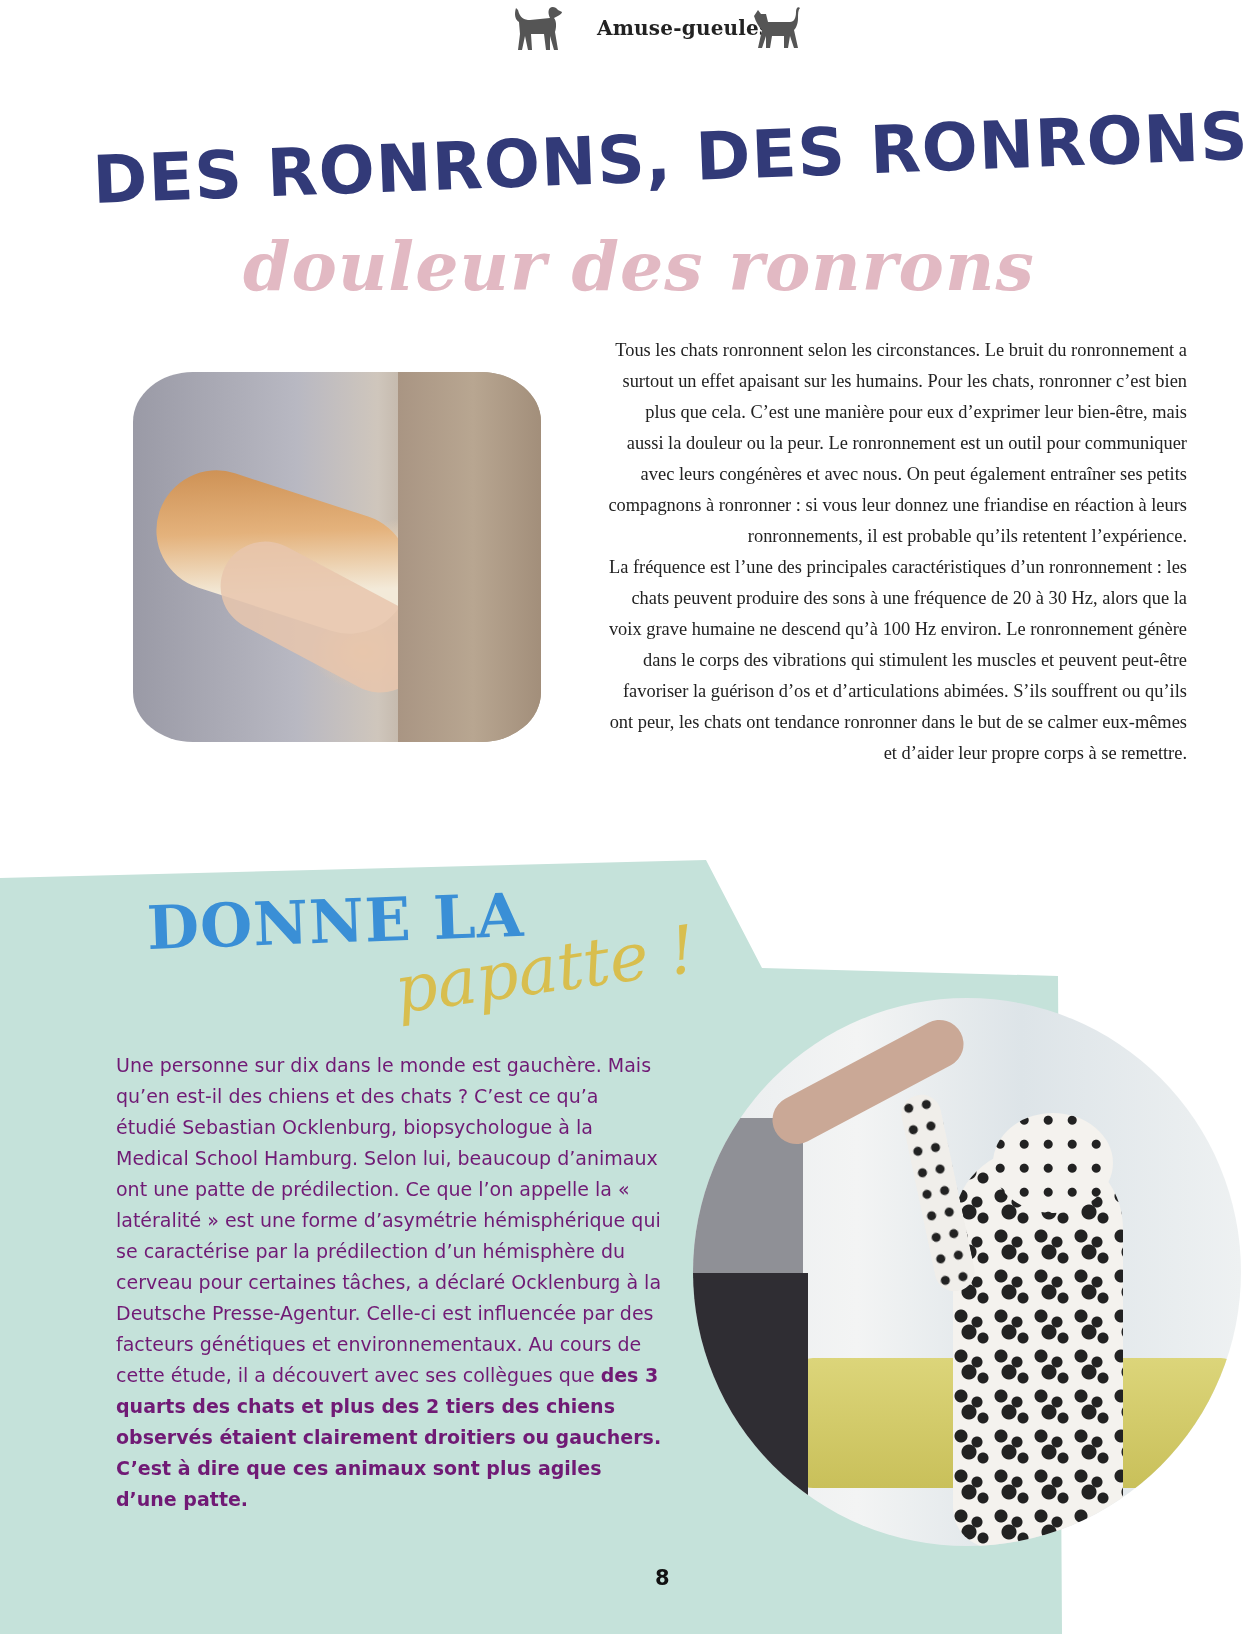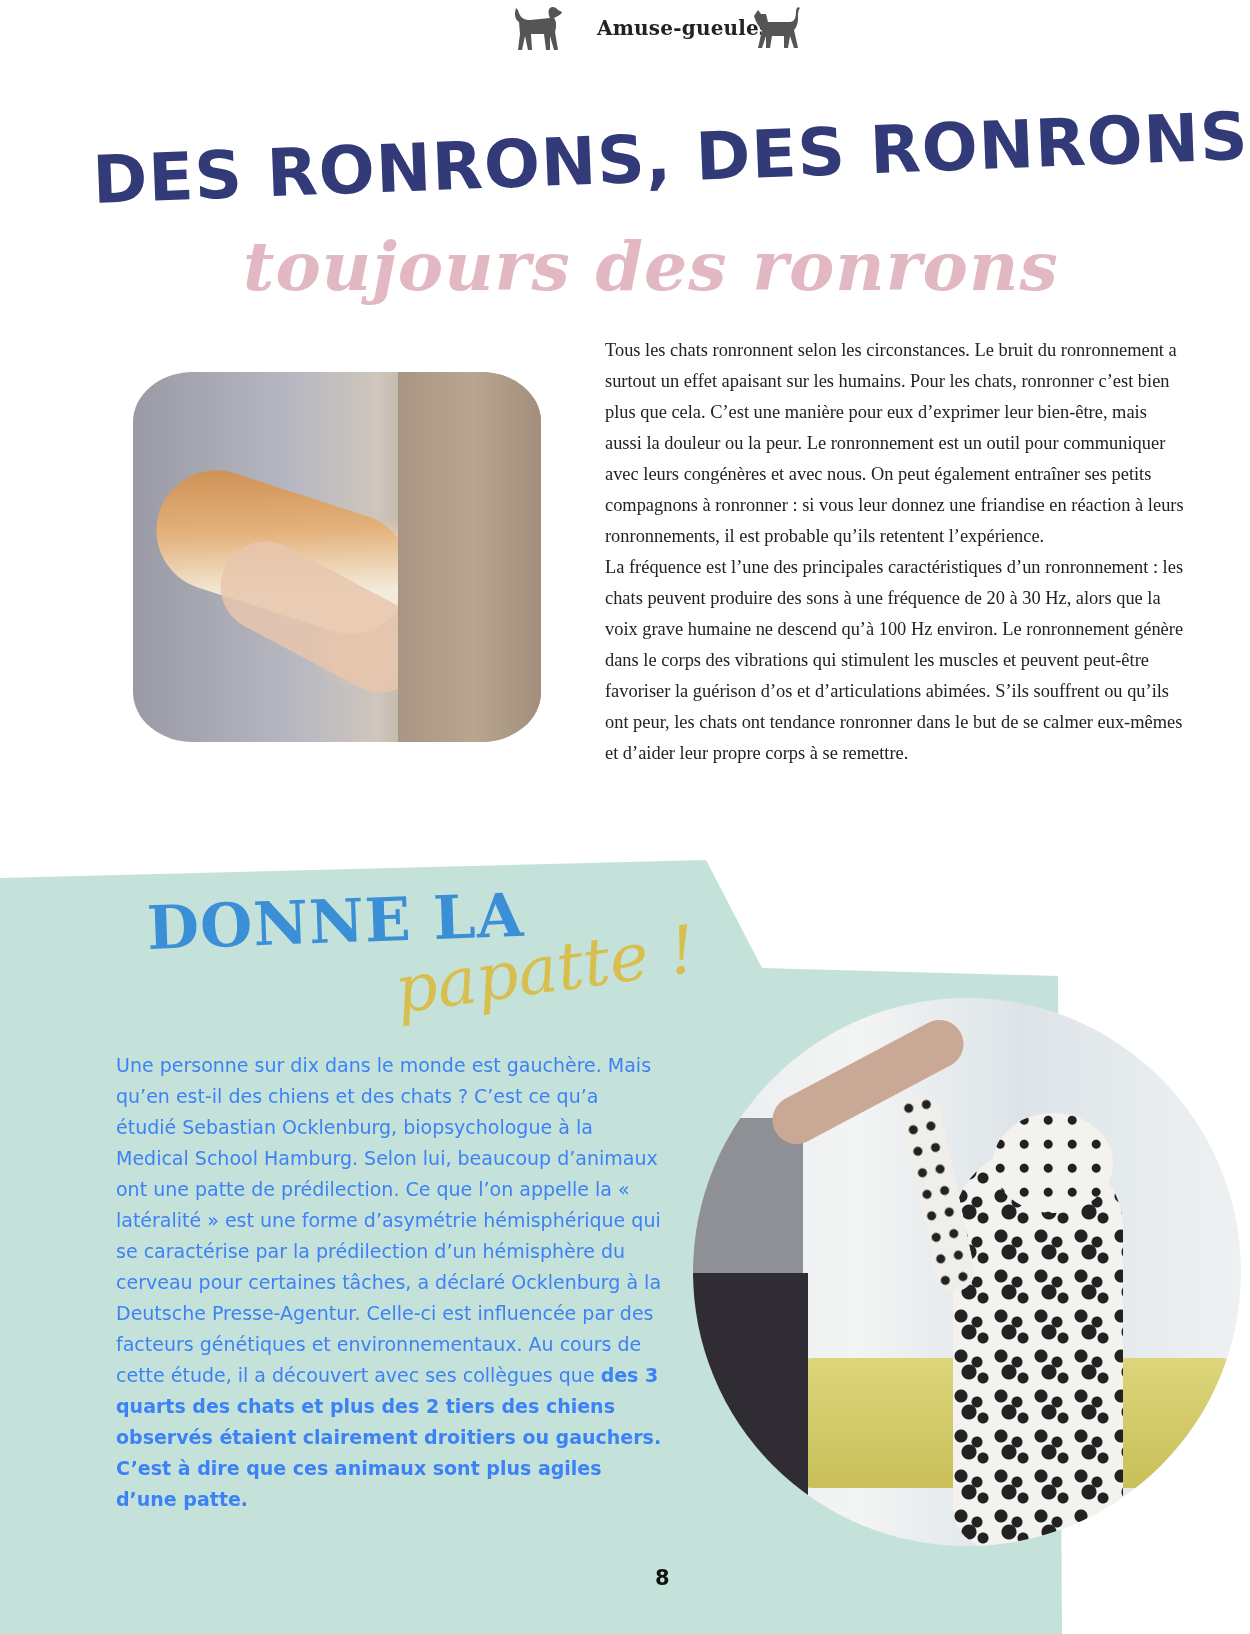--- a/index.html
+++ b/index.html
@@ -17,28 +17,28 @@
       radial-gradient(ellipse 80px 60px at 205px 180px, #d89a58 0%, #c98a4c 40%, transparent 70%),
       radial-gradient(ellipse 110px 70px at 290px 200px, #f1e6d8 0%, #e3d0b8 50%, transparent 80%),
       radial-gradient(ellipse 70px 50px at 230px 280px, #e8c7a6 0%, transparent 75%),
       linear-gradient(90deg, #9a9aa6 0%, #b8b8c2 40%, #cfc6bc 60%, #b3a493 75%, #a89684 100%);
   }
   .photo-cat .arm { position:absolute; left:265px; top:0; width:150px; height:370px; background:linear-gradient(90deg,#a99583,#b8a691 50%,#a08c78); }
   .photo-cat .hand { position:absolute; left:80px; top:200px; width:220px; height:90px; border-radius:45px; background:#e7c6ad; transform:rotate(28deg); opacity:.85; }
   .photo-cat .catbody { position:absolute; left:20px; top:120px; width:260px; height:120px; border-radius:60px; background:linear-gradient(160deg,#c98a4c,#e4b27c 40%,#f3ead9 70%); transform:rotate(18deg); }
 
   .body1 { position:absolute; left:605px; top:335px; width:582px; font-family:"Liberation Serif", serif; font-size:18.4px; line-height:31px; color:#222; }
-  .body1 p { margin:0; }
+  .body1 p { margin:0;text-align:right; }
 
   .mint { position:absolute; left:0; top:0; width:1250px; height:1634px; }
 
   .title3 { position:absolute; left:148px; top:898px; font-family:"DejaVu Serif", serif; font-weight:bold; font-size:60px; color:#3a8fd6; letter-spacing:1px; transform:rotate(-2deg); transform-origin:left bottom; white-space:nowrap; line-height:1; }
   .title4 { position:absolute; left:400px; top:958px; font-family:"DejaVu Serif", serif; font-style:italic; font-size:66px; color:#d8be4e; transform:rotate(-8deg); transform-origin:left bottom; white-space:nowrap; line-height:1; }
 
-  .body2 { position:absolute; left:116px; top:1050px; width:548px; font-family:"DejaVu Sans", sans-serif; font-size:19px; line-height:31px; color:#3b82f6; }
+  .body2 { position:absolute; left:116px; top:1050px; width:548px; font-family:"DejaVu Sans", sans-serif; font-size:19px; line-height:31px; color:#701a75; }
   .body2 b { font-weight:bold; }
 
   .photo-dog { position:absolute; left:693px; top:998px; width:548px; height:548px; border-radius:50%; overflow:hidden;
     background: linear-gradient(90deg,#e9ecee 0%,#f3f4f4 30%,#dde4e8 60%,#eef1f2 100%); }
   .photo-dog .shirt { position:absolute; left:0; top:120px; width:110px; height:160px; background:#8f9096; }
   .photo-dog .pants { position:absolute; left:0; top:275px; width:115px; height:280px; background:#2f2d33; }
   .photo-dog .sofa { position:absolute; left:100px; top:360px; width:448px; height:130px; background:linear-gradient(180deg,#dcd57a,#c9c05a); border-radius:20px; }
   .photo-dog .dogbody { position:absolute; left:260px; top:150px; width:170px; height:400px; border-radius:80px 80px 40px 40px; background:#f4f2ee;
     background-image: radial-gradient(circle at 20% 20%, #222 6px, transparent 7px), radial-gradient(circle at 60% 35%, #222 5px, transparent 6px), radial-gradient(circle at 40% 60%, #222 7px, transparent 8px), radial-gradient(circle at 75% 75%, #222 5px, transparent 6px);
     background-size: 40px 40px; }
@@ -61,21 +61,21 @@
   <svg class="dog" viewBox="0 0 54 48">
     <path d="M6 4 C4 10 5 16 9 18 L10 30 L8 46 L12 46 L15 32 L18 46 L22 46 L21 30 L34 30 L36 46 L40 46 L40 32 L44 46 L48 46 L45 28 C47 22 46 16 44 14 C48 12 52 10 52 8 L48 6 C46 3 42 2 40 4 C38 6 38 10 40 14 L20 16 C14 16 10 14 8 6 Z" fill="#555"></path>
   </svg>
   <span class="section">Amuse-gueules</span>
   <svg class="cat" viewBox="0 0 52 48">
     <path d="M2 12 L6 6 L9 10 L14 10 L16 18 L38 18 C42 18 44 14 44 8 C44 4 46 2 48 4 C46 6 46 10 46 14 C46 20 44 24 42 26 L46 44 L42 44 L38 32 L36 44 L32 44 L32 32 L20 32 L18 44 L14 44 L14 32 L10 44 L6 44 L10 26 C6 22 4 18 2 12 Z" fill="#555"></path>
   </svg>
 </div>
 
 <div class="title1">DES RONRONS, DES RONRONS</div>
-<div class="title2">toujours des ronrons</div>
+<div class="title2">douleur des ronrons</div>
 
 <div class="photo-cat">
   <div class="catbody"></div>
   <div class="hand"></div>
   <div class="arm"></div>
 </div>
 
 <div class="body1">
   <p>Tous les chats ronronnent selon les circonstances. Le bruit du ronronnement a surtout un effet apaisant sur les humains. Pour les chats, ronronner c’est bien plus que cela. C’est une manière pour eux d’exprimer leur bien-être, mais aussi la douleur ou la peur. Le ronronnement est un outil pour communiquer avec leurs congénères et avec nous. On peut également entraîner ses petits compagnons à ronronner : si vous leur donnez une friandise en réaction à leurs ronronnements, il est probable qu’ils retentent l’expérience.</p>
   <p>La fréquence est l’une des principales caractéristiques d’un ronronnement : les chats peuvent produire des sons à une fréquence de 20 à 30 Hz, alors que la voix grave humaine ne descend qu’à 100 Hz environ. Le ronronnement génère dans le corps des vibrations qui stimulent les muscles et peuvent peut-être favoriser la guérison d’os et d’articulations abimées. S’ils souffrent ou qu’ils ont peur, les chats ont tendance ronronner dans le but de se calmer eux-mêmes et d’aider leur propre corps à se remettre.</p>

